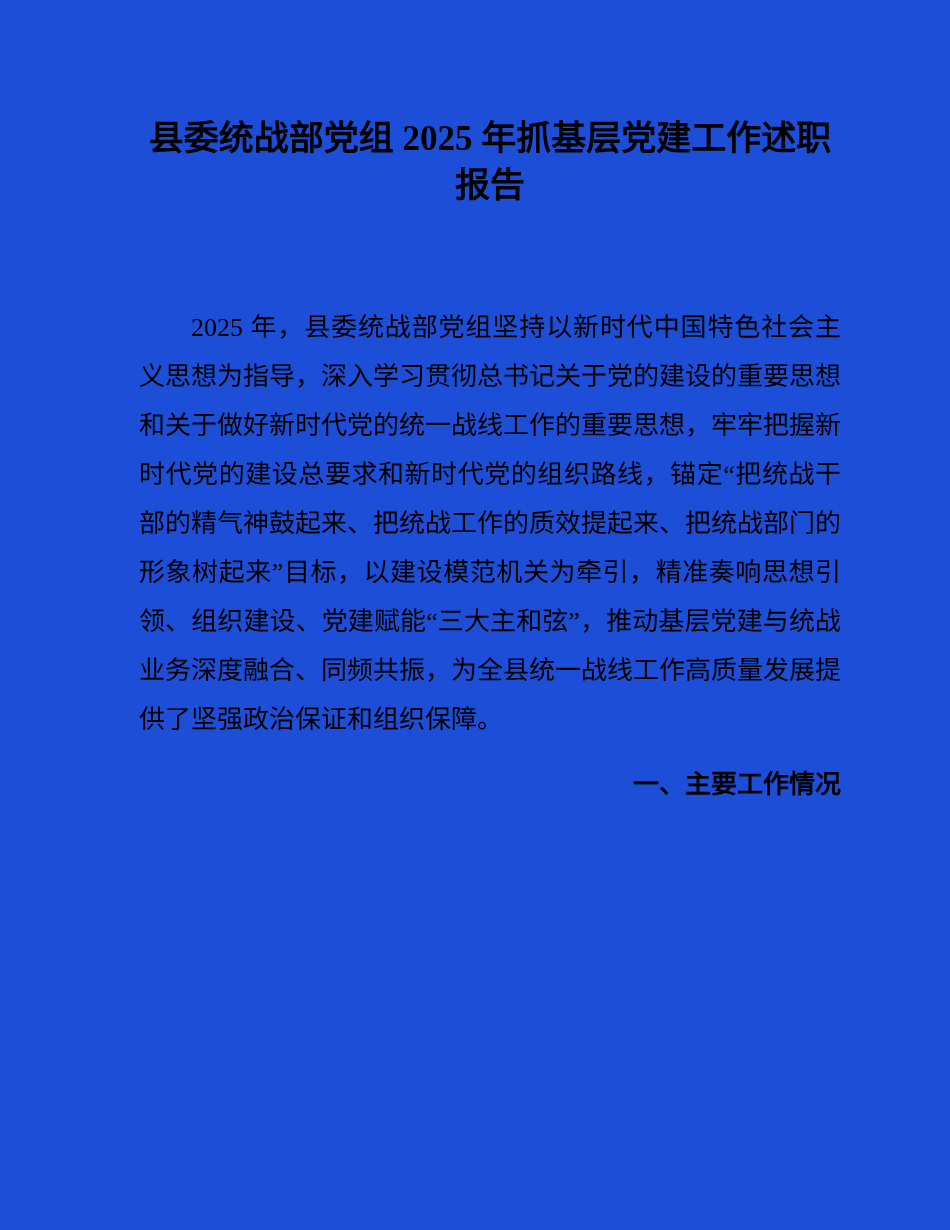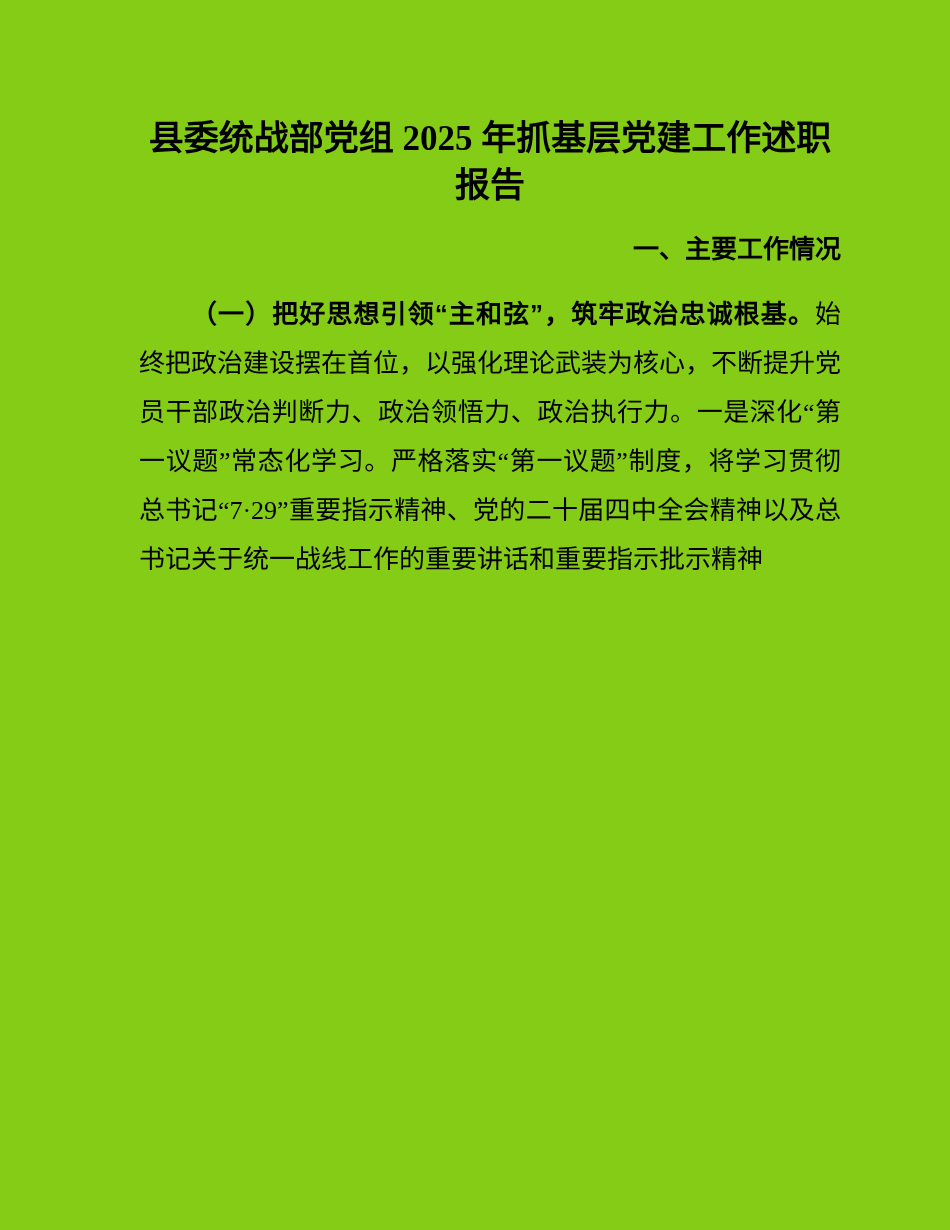--- a/index.html
+++ b/index.html
@@ -4,21 +4,21 @@
 <style>
   html, body {
     margin: 0;
     padding: 0;
     background: #ffffff;
   }
   .page {
     position: relative;
     width: 950px;
     height: 1230px;
-    background: #84cc16;
+    background: #1d4ed8;
     color: #000000;
     overflow: hidden;
   }
   .content {
     position: absolute;
     left: 139px;
     top: 0;
     width: 702px;
   }
   .doc-title {
@@ -64,18 +64,18 @@
     font-weight: normal;
   }
 </style>
 </head>
 <body>
 
 <div class="page">
   <div class="content">
     <h1 class="doc-title">县委统战部党组 2025 年抓基层党建工作述职报告</h1>
 
+    <p class="body-para intro-para">2025 年，县委统战部党组坚持以新时代中国特色社会主义思想为指导，深入学习贯彻总书记关于党的建设的重要思想和关于做好新时代党的统一战线工作的重要思想，牢牢把握新时代党的建设总要求和新时代党的组织路线，锚定“把统战干部的精气神鼓起来、把统战工作的质效提起来、把统战部门的形象树起来”目标，以建设模范机关为牵引，精准奏响思想引领、组织建设、党建赋能“三大主和弦”，推动基层党建与统战业务深度融合、同频共振，为全县统一战线工作高质量发展提供了坚强政治保证和组织保障。</p>
 
     <h2 class="section-heading">一、主要工作情况</h2>
 
-    <p class="body-para subsection-para"><span class="subsection-lead">（一）把好思想引领“主和弦”，筑牢政治忠诚根基。</span><span class="subsection-body">始终把政治建设摆在首位，以强化理论武装为核心，不断提升党员干部政治判断力、政治领悟力、政治执行力。一是深化“第一议题”常态化学习。严格落实“第一议题”制度，将学习贯彻总书记“7·29”重要指示精神、党的二十届四中全会精神以及总书记关于统一战线工作的重要讲话和重要指示批示精神</span></p>
   </div>
 </div>
 
 </body></html>

